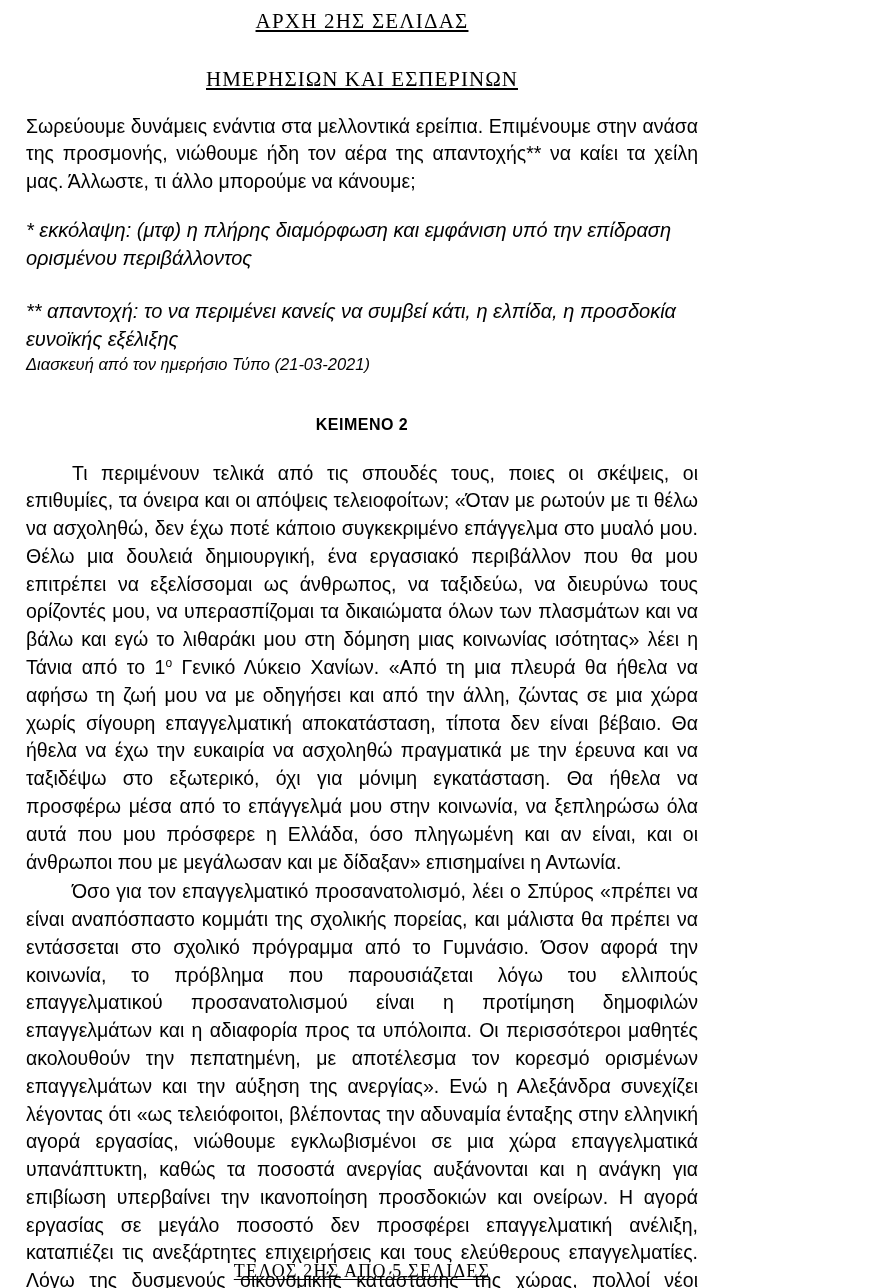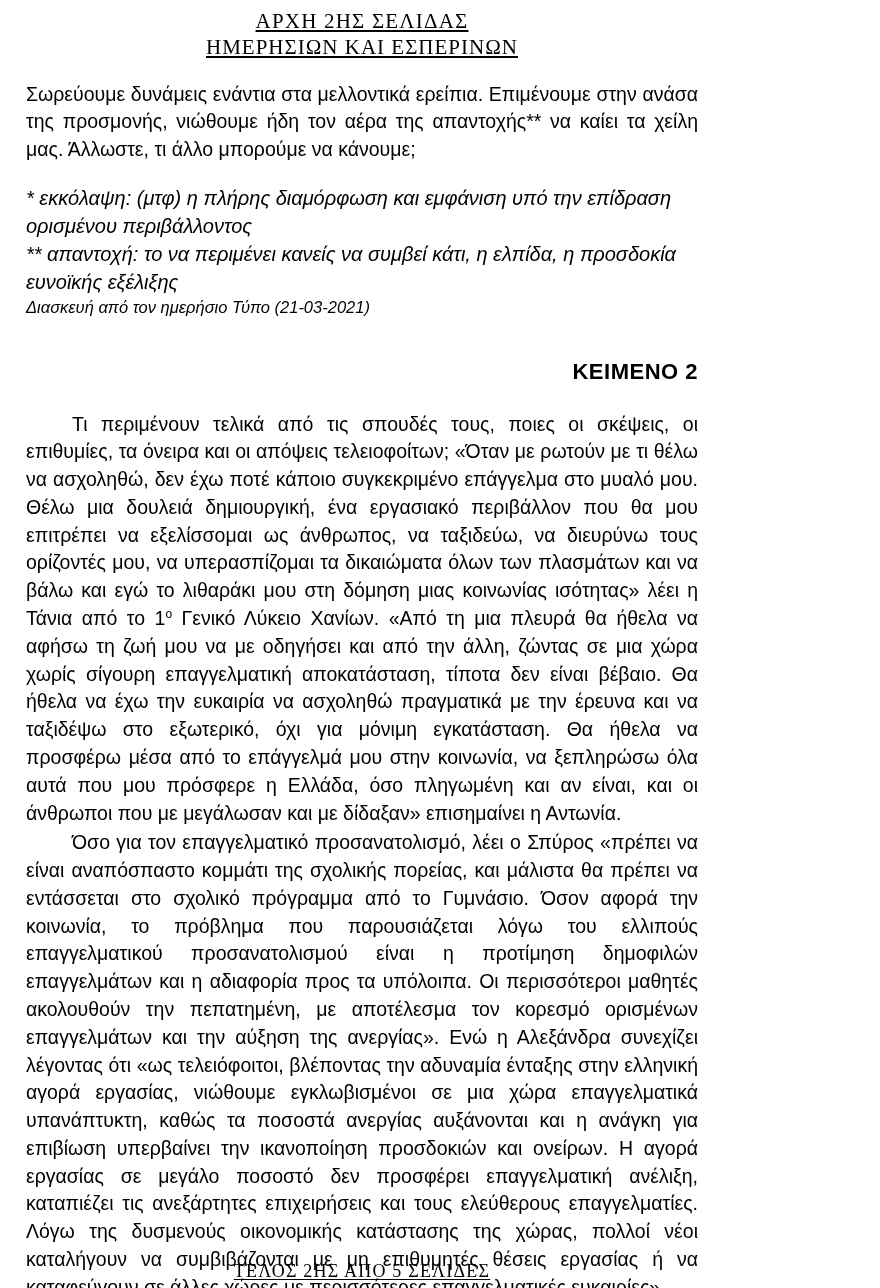--- a/index.html
+++ b/index.html
@@ -28,49 +28,49 @@
     font-size: 21px;
     line-height: 1.25;
     letter-spacing: 0.5px;
   }
   .header-line {
     display: inline-block;
     text-decoration: underline;
     text-underline-offset: 2px;
   }
   .header-line.l1 { letter-spacing: 1.2px; }
-  .header-line.l2 { letter-spacing: 1.0px; }
+  .header-line.l2 { letter-spacing: 1.0px; margin-top: 32px; }
 
   .body-par {
     font-size: 19.5px;
     line-height: 1.42;
     text-align: justify;
     margin: 14px 0 0 0;
   }
   .intro-par {
     margin-top: 20px;
   }
   .footnote {
     font-size: 20px;
     font-style: italic;
     line-height: 1.4;
     margin-top: 20px;
   }
-  .footnote.second { margin-top: 0; }
+  .footnote.second { margin-top: 25px; }
 
   .source {
     font-size: 16.5px;
     font-style: italic;
     margin-top: 2px;
   }
   .source.bottom { margin-top: 22px; }
 
   .section-title {
-    text-align: right;
-    font-size: 22px;
+    text-align: center;
+    font-size: 16px;
     font-weight: bold;
     margin-top: 42px;
     letter-spacing: 0.5px;
   }
   .text-block {
     margin-top: 26px;
   }
   .text-block p {
     font-size: 19.5px;
     line-height: 1.425;

